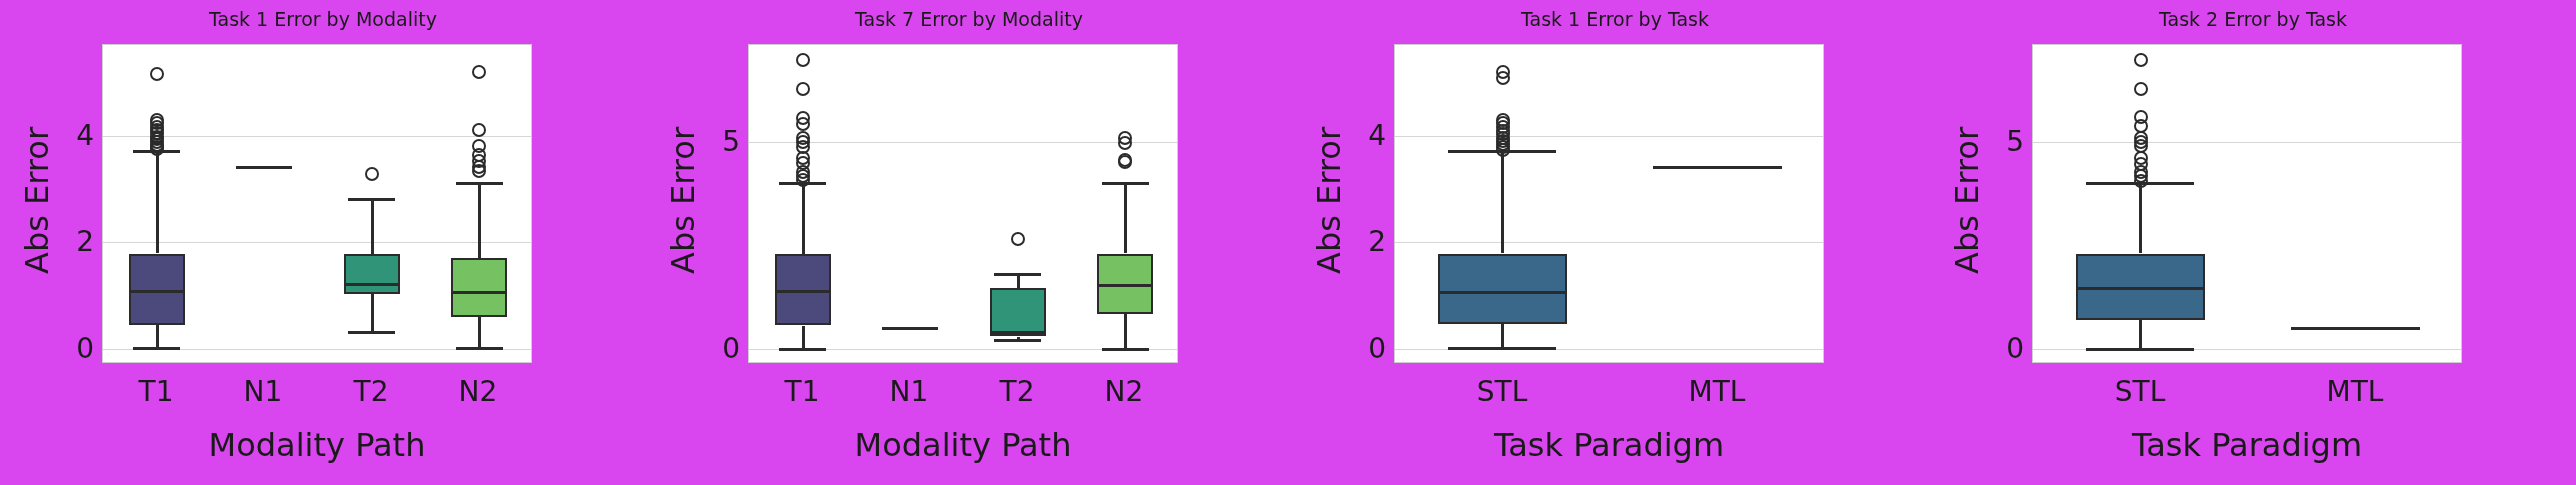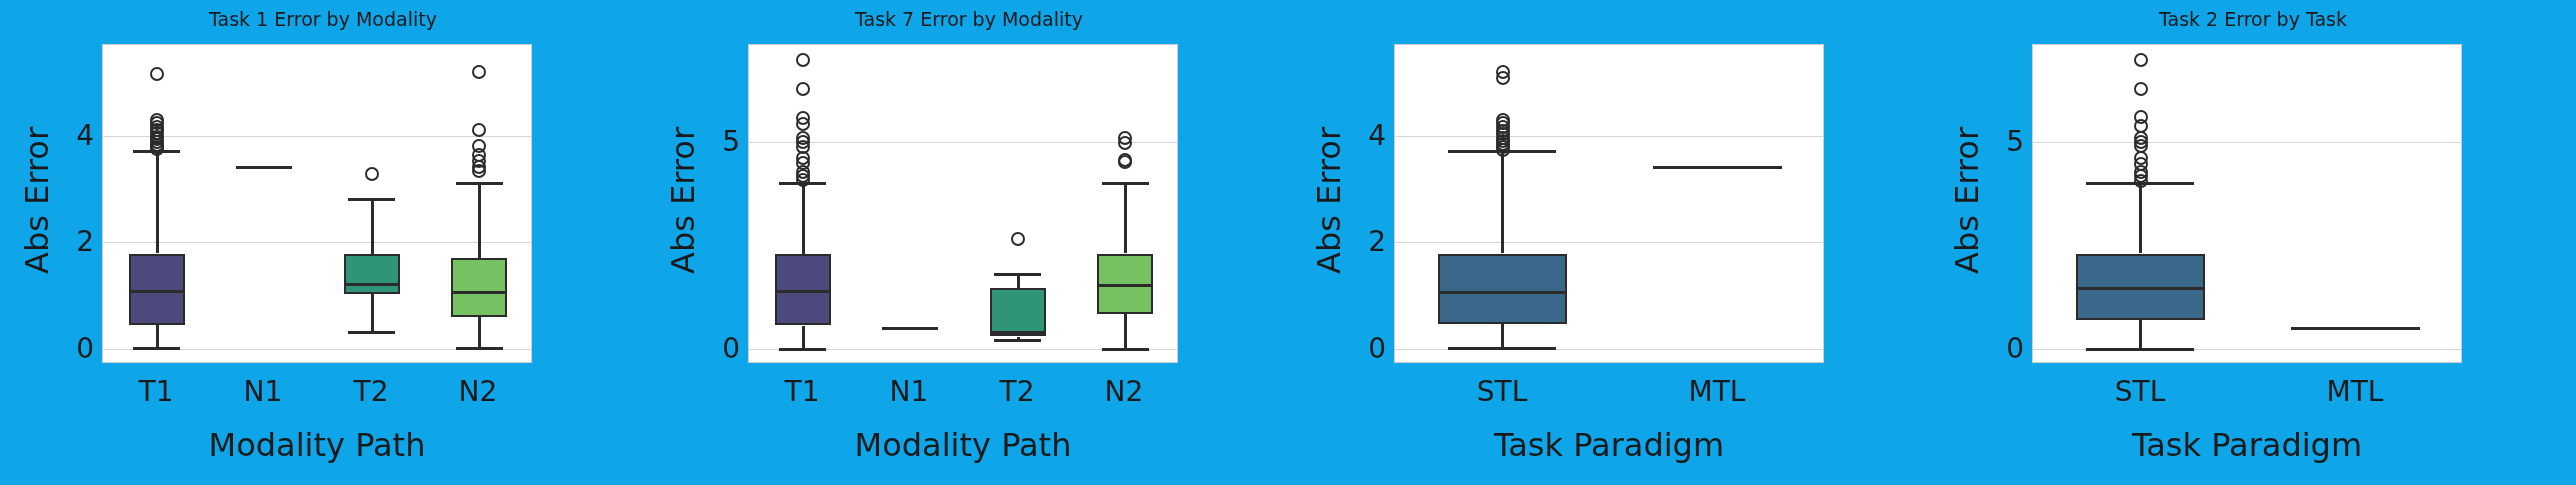--- a/index.html
+++ b/index.html
@@ -1,17 +1,17 @@
 <!DOCTYPE html>
 <html style="font-size:10px"><head>
 <meta charset="utf-8">
 <style>
   html,body{margin:0;padding:0;background:#ffffff;}
   body{width:2576px;height:485px;font-family:"DejaVu Sans","Liberation Sans",sans-serif;overflow:hidden;}
-  .figure{position:relative;width:2576px;height:485px;background:#0ea5e9;}
+  .figure{position:relative;width:2576px;height:485px;background:#d946ef;}
   .panel{position:absolute;top:0;height:485px;}
   .panel-title{
     position:absolute;left:0;right:0;top:7.6px;text-align:center;
     font-size:19px;color:#1a1a1a;font-family:"DejaVu Sans","Liberation Sans",sans-serif;
     letter-spacing:0px;white-space:nowrap;
   }
   .axes{position:absolute;background:#ffffff;border:1.9px solid #cfcfcf;box-sizing:border-box;}
   .gridline{position:absolute;left:0;right:0;height:1.3px;background:#d6d6d6;}
   .ytick-label{
     position:absolute;right:0;text-align:right;font-size:28px;color:#1a1a1a;
@@ -141,20 +141,21 @@
         <div class="median" style="left: 348px; width: 56px; top: 239px;"></div>
         <div class="flier" style="width: 14px; height: 14px; left: 369px; top: 86px;"></div>
         <div class="flier" style="width: 14px; height: 14px; left: 369px; top: 91px;"></div>
         <div class="flier" style="width: 14px; height: 14px; left: 369px; top: 108px;"></div>
         <div class="flier" style="width: 14px; height: 14px; left: 369px; top: 110px;"></div>
       </div>
       <div class="ylabel" style="left: 18px; top: 274px;">Abs Error</div>
       <div class="xlabel" style="left: 317px; top: 426px;">Modality Path</div>
     </div>
     <div class="panel" style="left: 1292px; width: 646px;">
+      <div class="panel-title">Task 1 Error by Task</div>
       <div class="ytick-label" style="top: 349px; width: 44px; left: 50px;">0</div>
       <div class="ytick-label" style="top: 242px; width: 44px; left: 50px;">2</div>
       <div class="ytick-label" style="top: 136px; width: 44px; left: 50px;">4</div>
       <div class="xtick-label" style="left: 210px; top: 378px;">STL</div>
       <div class="xtick-label" style="left: 425px; top: 378px;">MTL</div>
       <div class="axes" style="left: 102px; top: 44px; width: 430px; height: 319px;">
         <div class="gridline" style="top: 304px;"></div>
         <div class="gridline" style="top: 197px;"></div>
         <div class="gridline" style="top: 91px;"></div>
         <div class="whisker-v" style="left: 106px; top: 106px; height: 102px;"></div>

